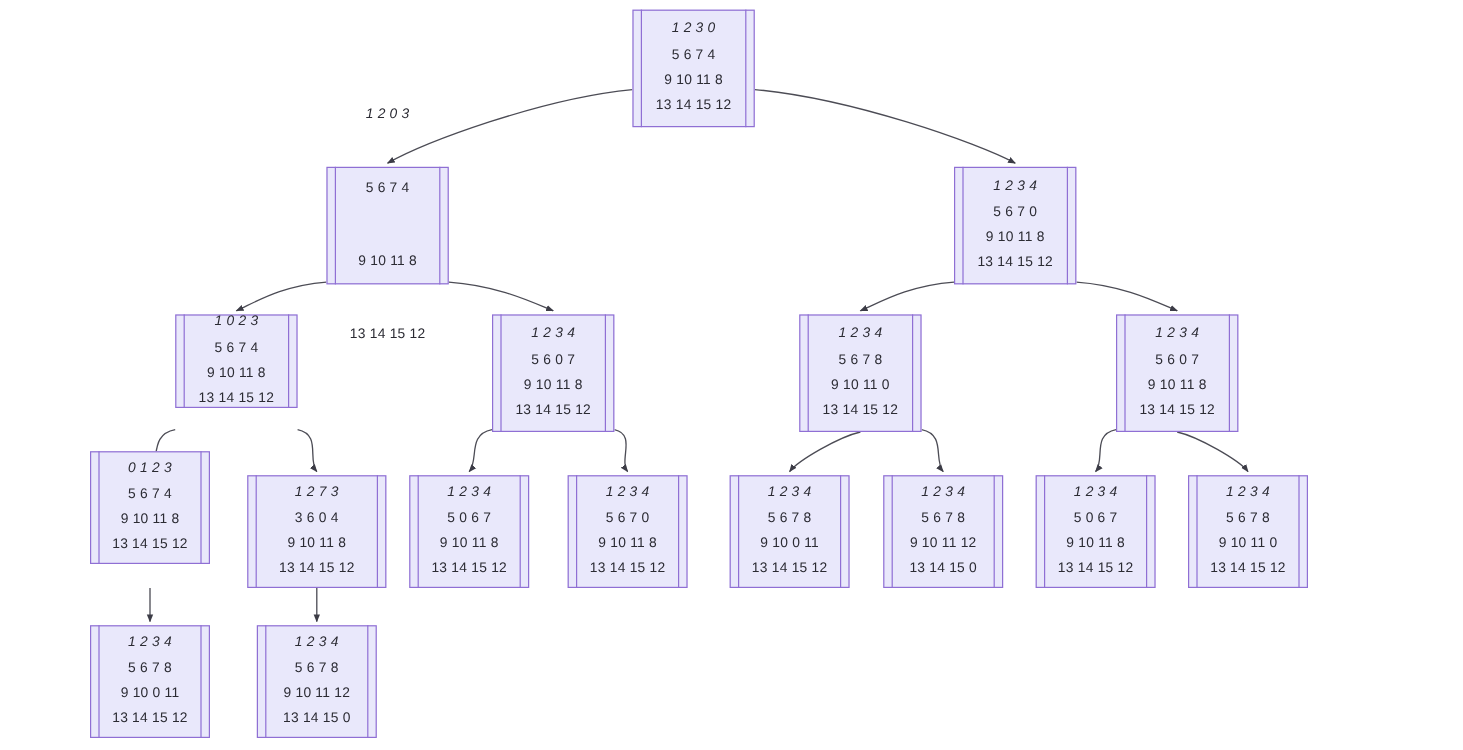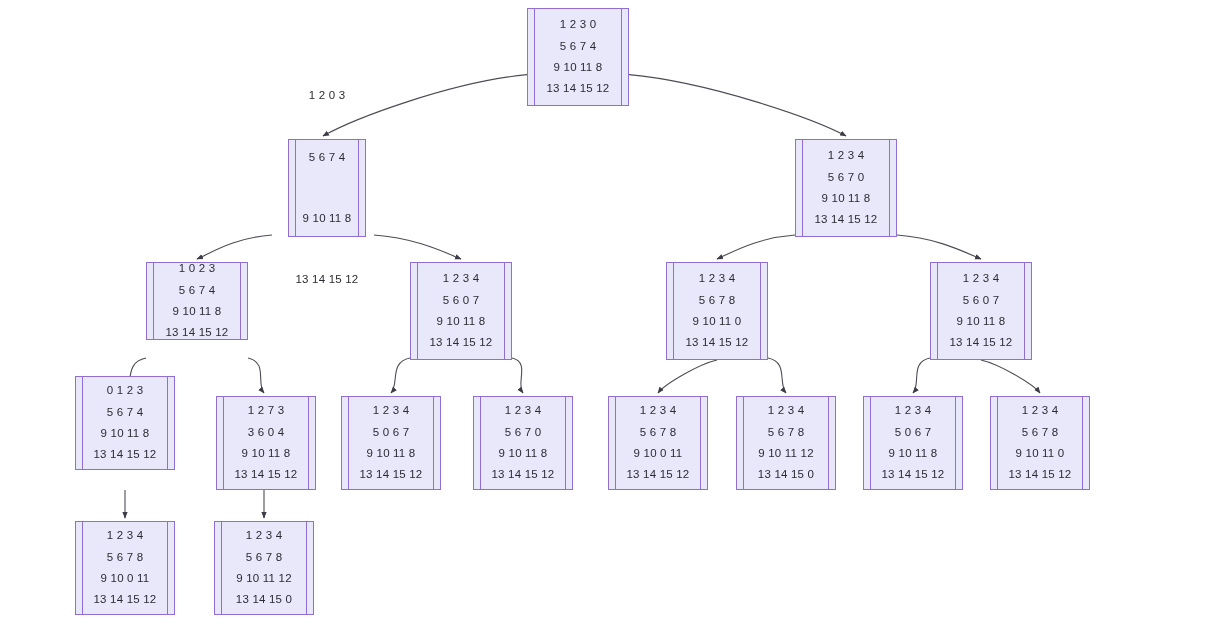--- a/index.html
+++ b/index.html
@@ -55,21 +55,21 @@
     width: 0;
     border-left: 1.4px solid #8f6fd4;
   }
   .node::before { left: 6px; }
   .node::after  { right: 6px; }
 
   .node .row {
     position: relative;
     z-index: 2;
   }
-  .node .row.r1 { font-size: 11.5px; }
+  .node .row.r1 { font-size: 11.5px; font-style: italic; }
 </style>
 </head>
 <body>
 
 <div id="canvas">
   <svg id="edge-layer" viewBox="0 0 1219 625" xmlns="http://www.w3.org/2000/svg">
     <defs>
       <marker id="arrow" viewBox="0 0 10 10" refX="9" refY="5" markerWidth="6" markerHeight="6" orient="auto-start-reverse">
         <path d="M 0 1 L 10 5 L 0 9 z" fill="#3c3c46"></path>
       </marker>
@@ -93,21 +93,21 @@
         <path d="M 264 490 C 264 493.36, 264 510.16, 264 518" fill="none" stroke="#4c4c55" stroke-width="1.1" marker-end="url(#arrow)"></path>
       </g>
   </svg>
   <div id="nodes-layer">
       <div class="node" style="left: 527px; top: 8px; width: 102px; height: 98px;">
         <div class="row r1">1 2 3 0</div>
         <div class="row r2">5 6 7 4</div>
         <div class="row r3">9 10 11 8</div>
         <div class="row r4">13 14 15 12</div>
       </div>
-      <div class="node" style="left: 288px; top: 139px; width: 78px; height: 98px; gap: 40px;">
+      <div class="node" style="left: 272px; top: 139px; width: 102px; height: 98px; gap: 40px;">
         <div class="row r1">1 2 0 3</div>
         <div class="row r2">5 6 7 4</div>
         <div class="row r3">9 10 11 8</div>
         <div class="row r4">13 14 15 12</div>
       </div>
       <div class="node" style="left: 795px; top: 139px; width: 102px; height: 98px;">
         <div class="row r1">1 2 3 4</div>
         <div class="row r2">5 6 7 0</div>
         <div class="row r3">9 10 11 8</div>
         <div class="row r4">13 14 15 12</div>
@@ -135,21 +135,21 @@
         <div class="row r2">5 6 0 7</div>
         <div class="row r3">9 10 11 8</div>
         <div class="row r4">13 14 15 12</div>
       </div>
       <div class="node" style="left: 75px; top: 376px; width: 100px; height: 94px;">
         <div class="row r1">0 1 2 3</div>
         <div class="row r2">5 6 7 4</div>
         <div class="row r3">9 10 11 8</div>
         <div class="row r4">13 14 15 12</div>
       </div>
-      <div class="node" style="left: 216px; top: 396px; width: 100px; height: 94px;">
+      <div class="node" style="left: 206px; top: 396px; width: 116px; height: 94px;">
         <div class="row r1">1 2 7 3</div>
         <div class="row r2">3 6 0 4</div>
         <div class="row r3">9 10 11 8</div>
         <div class="row r4">13 14 15 12</div>
       </div>
       <div class="node" style="left: 341px; top: 396px; width: 100px; height: 94px;">
         <div class="row r1">1 2 3 4</div>
         <div class="row r2">5 0 6 7</div>
         <div class="row r3">9 10 11 8</div>
         <div class="row r4">13 14 15 12</div>

